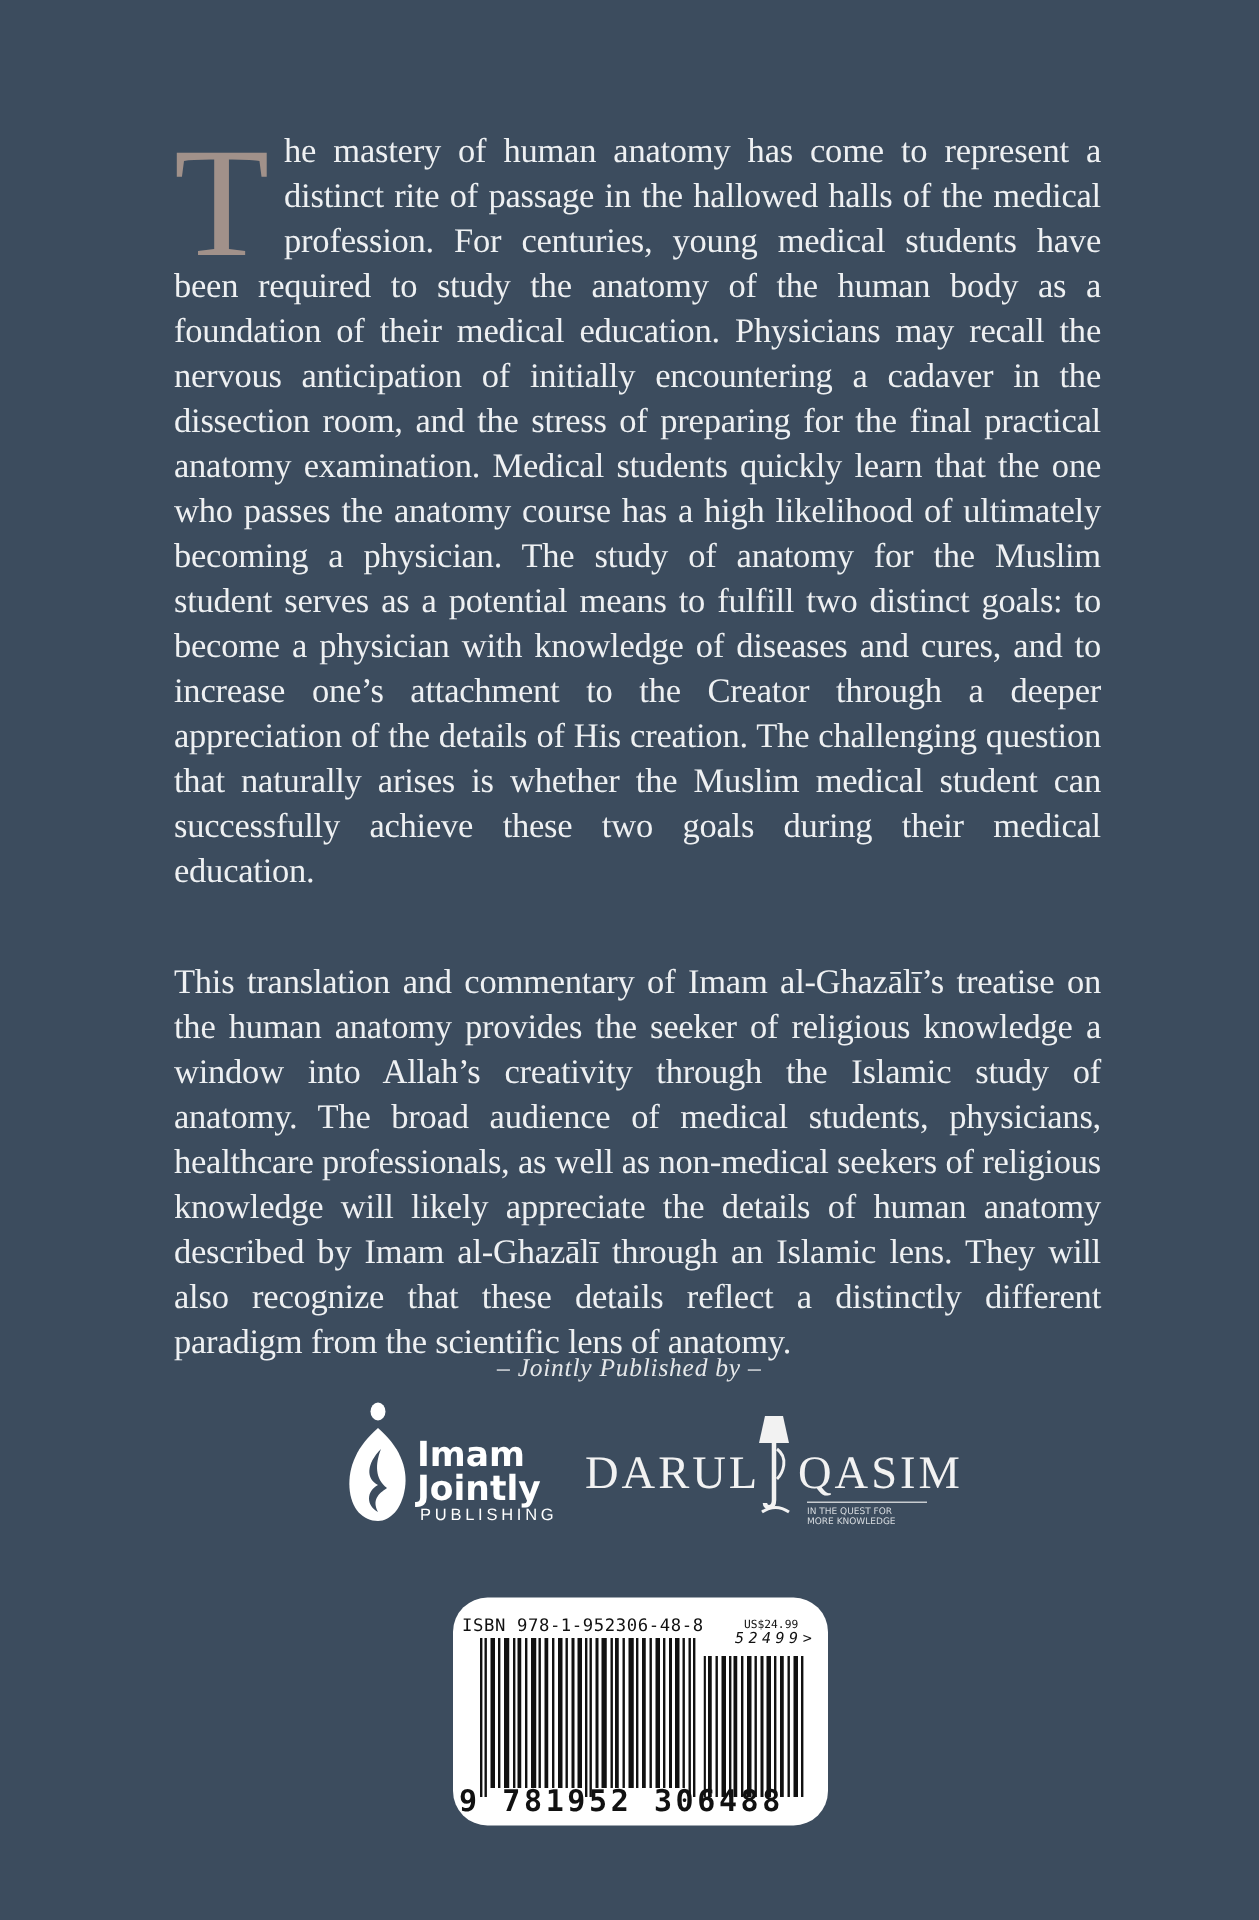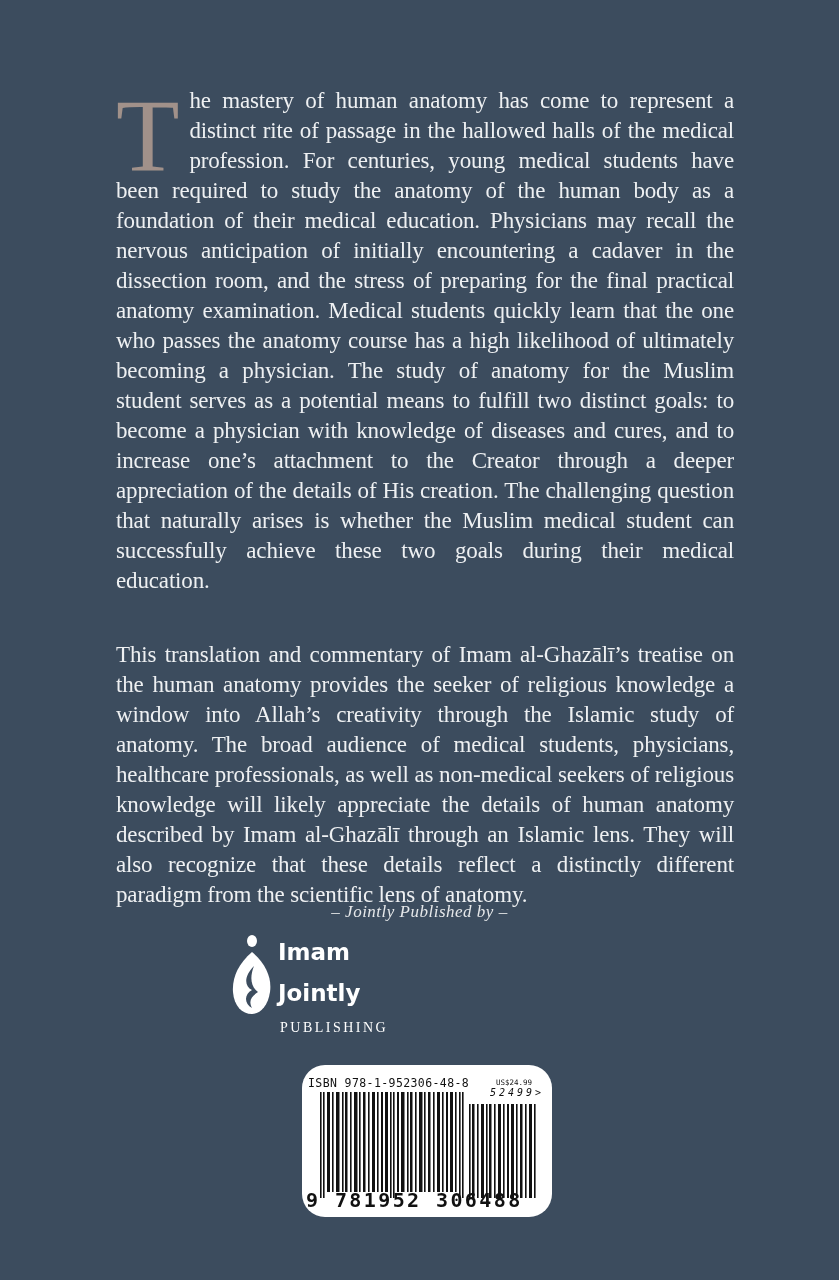--- a/index.html
+++ b/index.html
@@ -40,25 +40,25 @@
   .logos {
     position: absolute; top: 928px; left: 228px; width: 400px; height: 90px;
   }
   .ig-logo { position: absolute; left: 0; top: 0; width: 160px; height: 90px; }
   .ig-icon { position: absolute; left: 2px; top: 6px; }
   .ig-word1, .ig-word2 {
     position: absolute; left: 50px;
     font-family: "DejaVu Sans", sans-serif; font-weight: bold;
     font-size: 23px; line-height: 24px; color: #ffffff;
   }
-  .ig-word1 { top: 12px; text-align: right; }
+  .ig-word1 { top: 30px; text-align: right; }
   .ig-word2 { top: 53px; }
   .ig-sub {
-    position: absolute; left: 52px; top: 92px;
-    font-family: Liberation Serif, serif; font-size: 14px;
+    position: absolute; left: 52px; top: 76px;
+    font-family: Liberation Sans, sans-serif; font-size: 11px;
     letter-spacing: 2.5px; color: #ffffff;
   }
   .dq-logo { position: absolute; left: 162px; top: 0; width: 240px; height: 90px; }
   .dq-left, .dq-right {
     position: absolute; top: 36px;
     font-family: "Liberation Serif", "DejaVu Serif", serif;
     font-size: 31px; letter-spacing: 2px; color: #f2f2f2;
   }
   .dq-left { left: 0; }
   .dq-right { left: 142px; }
@@ -101,20 +101,36 @@
         <ellipse cx="22" cy="7" rx="5" ry="6" fill="#ffffff"></ellipse>
         <path d="M22 18 C36 30 42 44 40 58 C38 72 30 80 22 80 C12 80 4 72 3 58 C2 44 8 30 22 18 Z" fill="#ffffff"></path>
         <path d="M24 32 C14 42 14 52 22 56 C14 60 14 70 22 74 C18 66 22 62 28 58 C20 52 20 42 24 32 Z" fill="#3c4c5e"></path>
       </svg>
     </span>
     <span class="ig-word1">Imam</span>
     <span class="ig-word2">Jointly</span>
     <span class="ig-sub">PUBLISHING</span>
   </div>
 
+  <div class="dq-logo">
+    <span class="dq-left">DARUL</span>
+    <span class="dq-lamp">
+      <svg width="26" height="70" viewBox="0 0 26 70">
+        <path d="M6 2 L18 2 L22 20 L2 20 Z" fill="#f2f2f2"></path>
+        <path d="M12 20 L12 58 C12 64 6 64 6 60" stroke="#f2f2f2" stroke-width="3" fill="none"></path>
+        <path d="M14 24 C22 30 18 40 14 44" stroke="#f2f2f2" stroke-width="2" fill="none"></path>
+        <path d="M4 66 C10 62 16 62 22 66" stroke="#f2f2f2" stroke-width="2" fill="none"></path>
+      </svg>
+    </span>
+    <span class="dq-right">QASIM</span>
+    <div class="dq-tag">
+      <div>IN THE QUEST FOR</div>
+      <div>MORE KNOWLEDGE</div>
+    </div>
+  </div>
 </div>
 
 <div class="barcode-box">
   <span class="isbn-label">ISBN 978-1-952306-48-8</span>
   <span class="price-label">US$24.99</span>
   <span class="addon-code">52499&gt;</span>
   <svg class="main-bars" width="150" height="108" viewBox="0 0 150 108">
     <g fill="#111">
       <rect x="0" y="0" width="1.6" height="106"></rect>
         <rect x="3" y="0" width="1.6" height="106"></rect>

